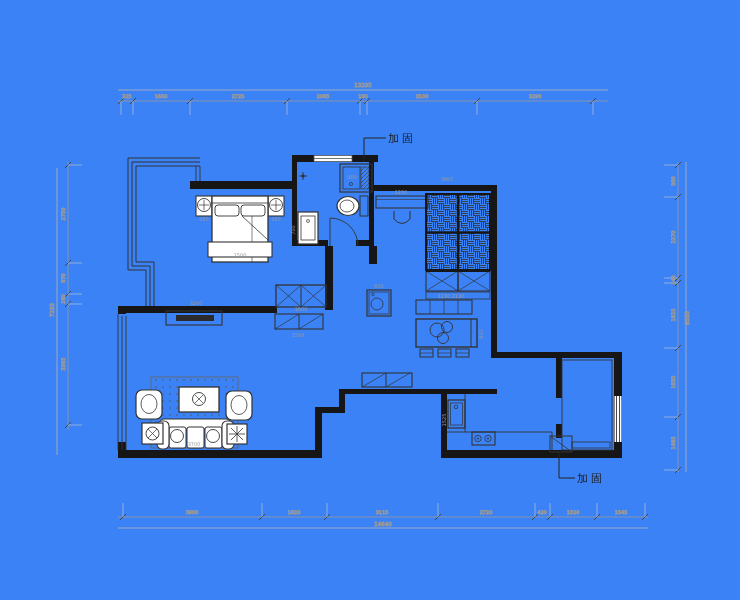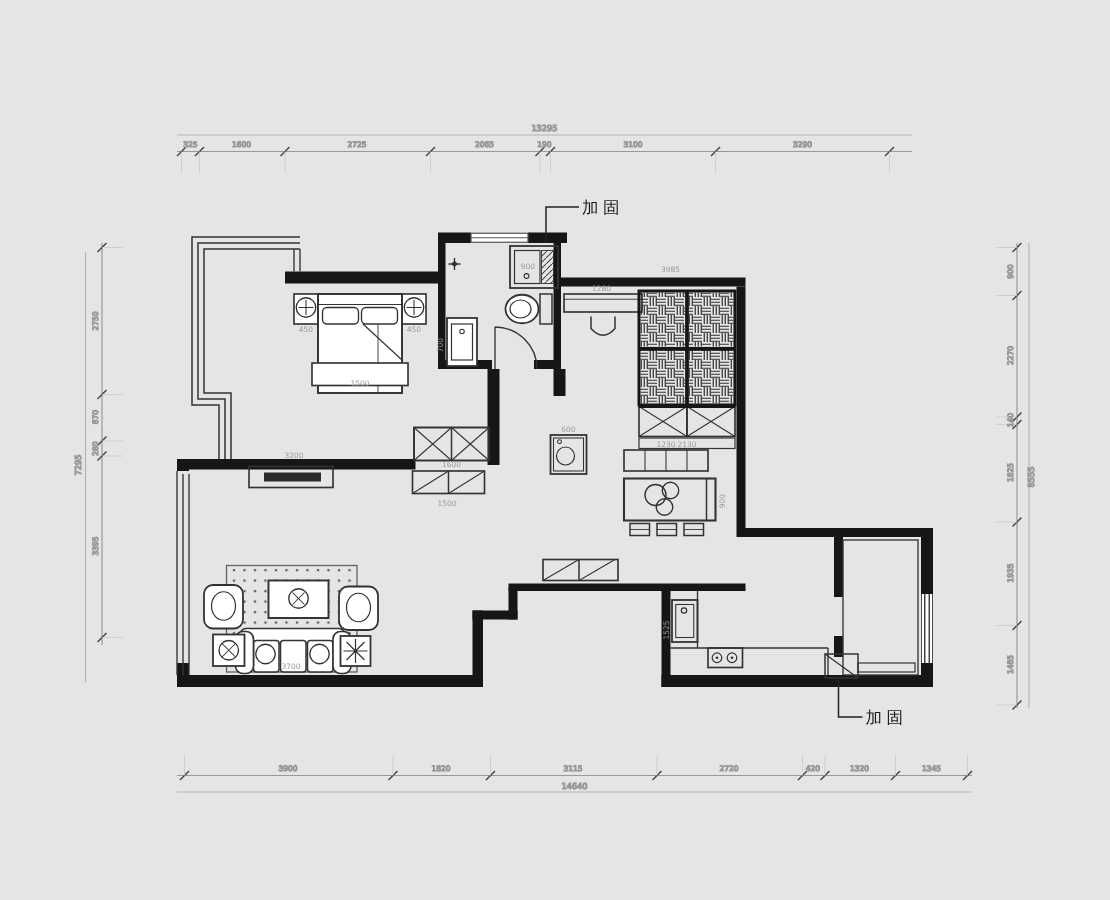--- a/index.html
+++ b/index.html
@@ -1,17 +1,17 @@
 <!DOCTYPE html>
 <html><head>
 <meta charset="utf-8">
 <style>
   html,body{margin:0;padding:0;background:#ffffff;}
   body{width:740px;height:600px;position:relative;font-family:"DejaVu Sans",sans-serif;}
-  #stage{position:relative;width:740px;height:600px;background:#e5e5e5;overflow:hidden;}
+  #stage{position:relative;width:740px;height:600px;background:#3b82f6;overflow:hidden;}
   svg{position:absolute;left:0;top:0;}
   .anno{position:absolute;font-size:11px;color:#1c1c1c;letter-spacing:3px;white-space:nowrap;}
   text.dim{font-size:5px;fill:#8a8a8a;}
   text.dimtotal{font-size:5.5px;fill:#8a8a8a;}
   text.ilabel{font-size:5px;fill:#9a9a9a;}
 </style>
 </head>
 <body>
 
 <div id="stage">

